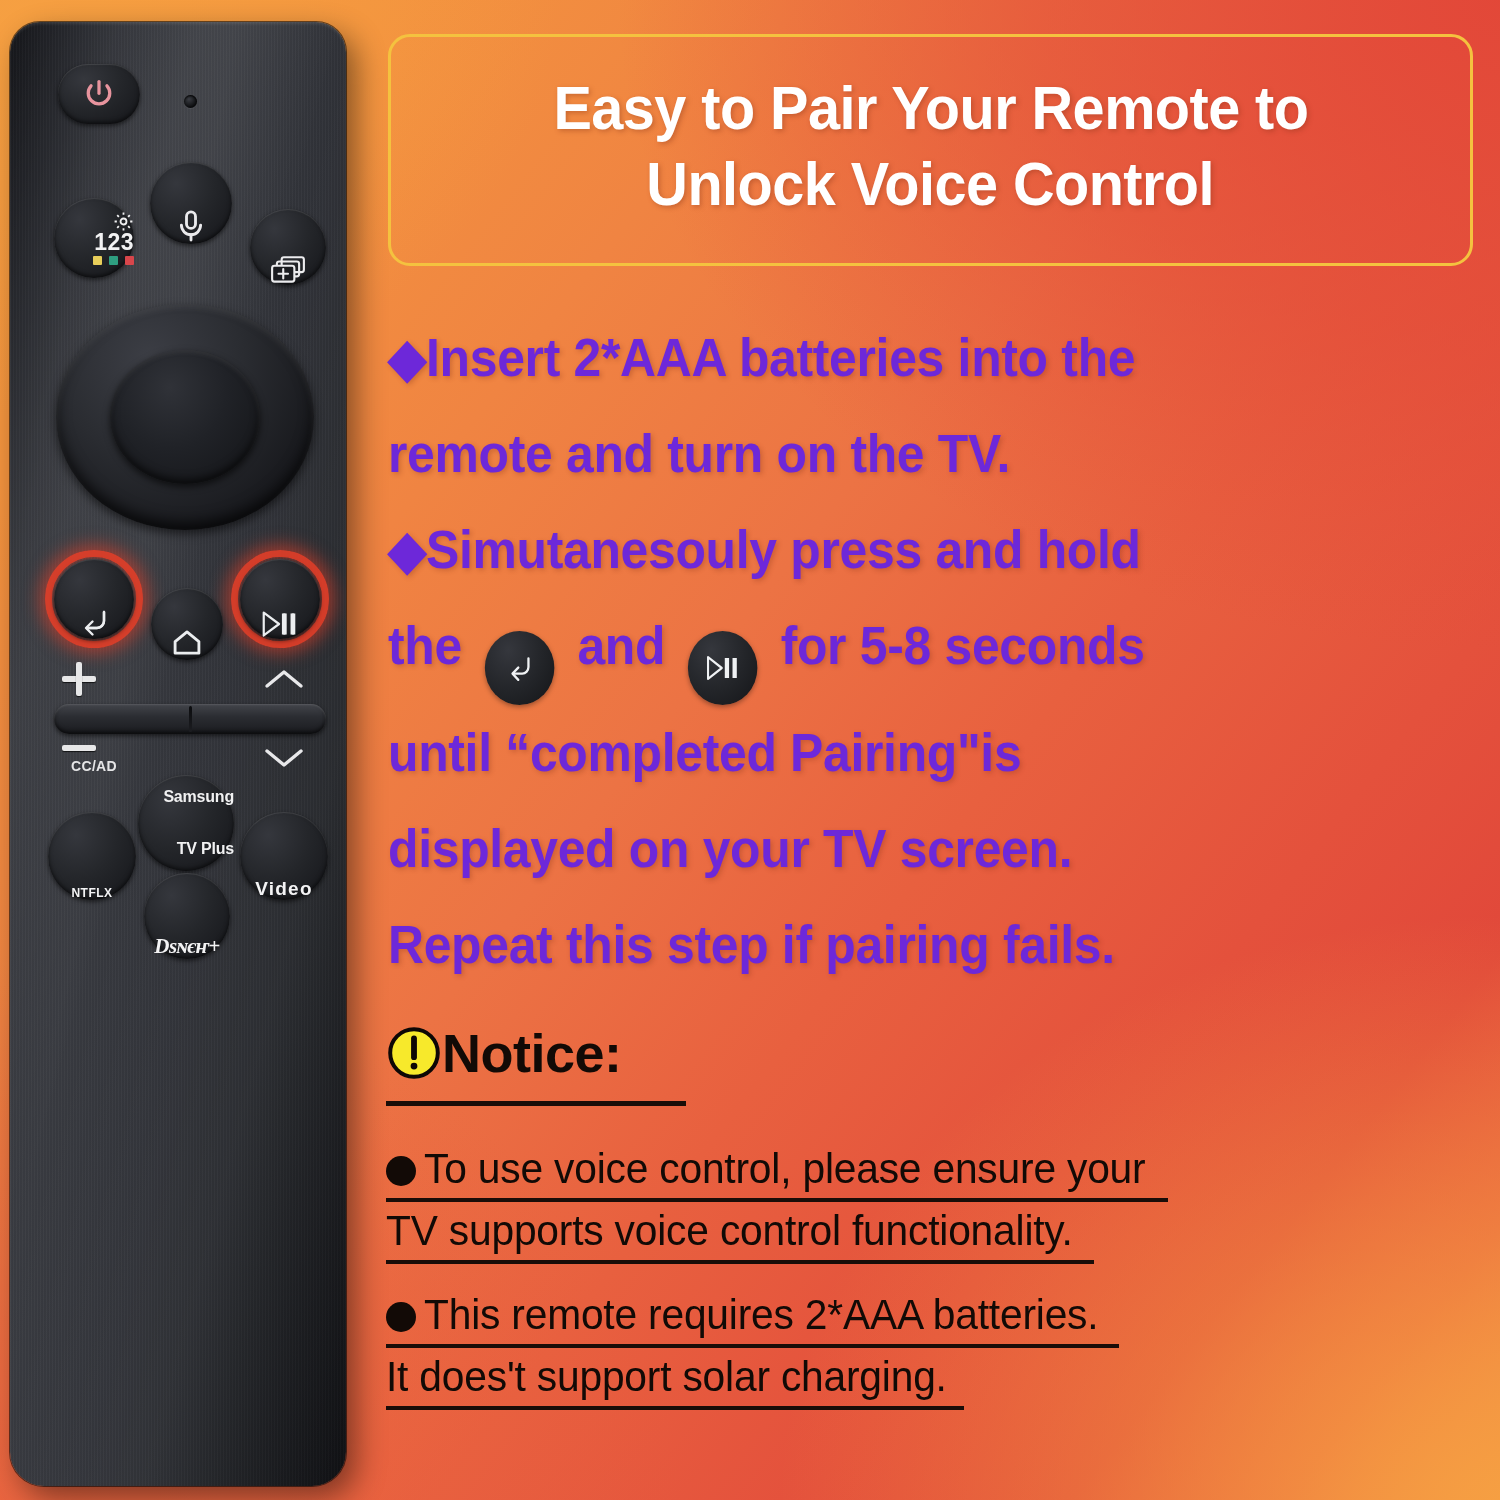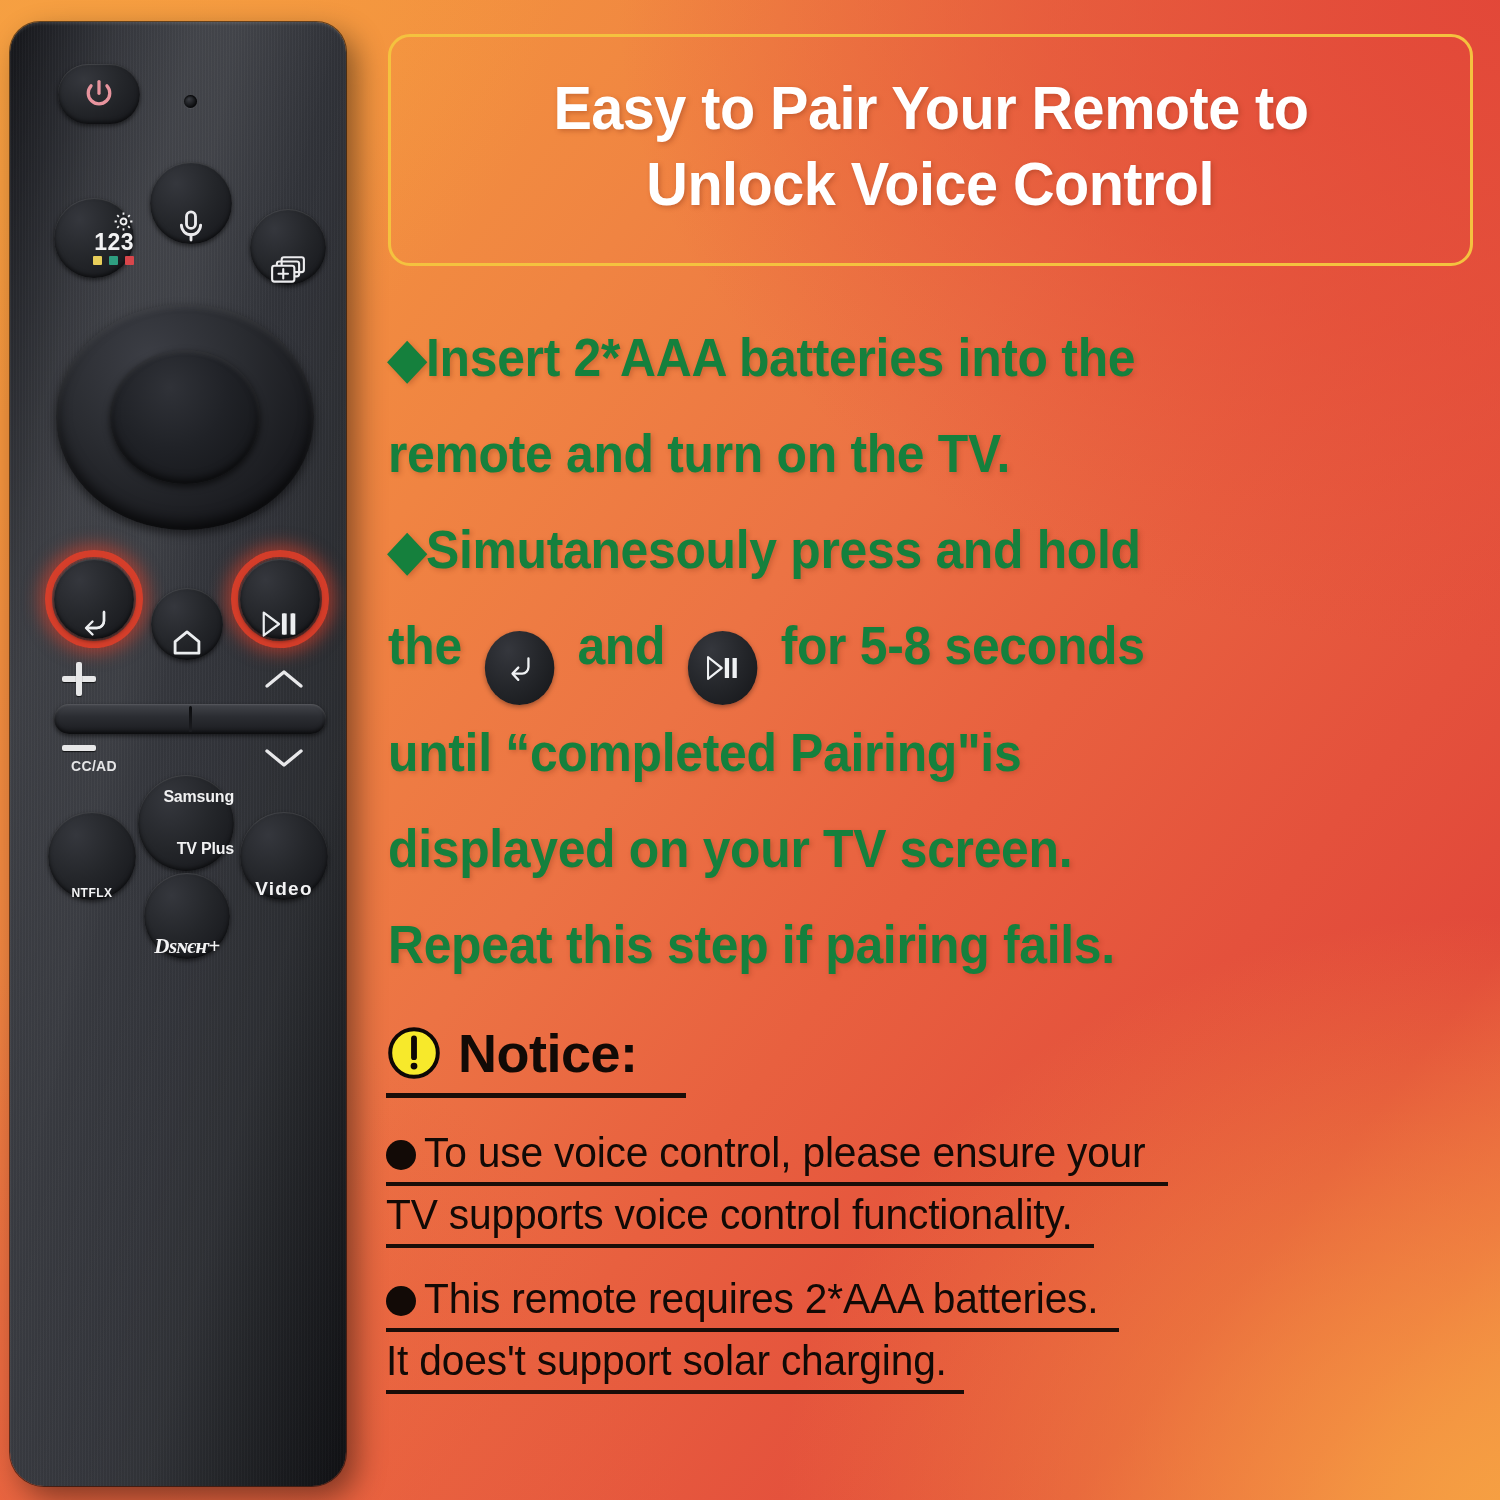--- a/index.html
+++ b/index.html
@@ -137,37 +137,37 @@
   }
   .title-box div{
     color:#ffffff; font-weight:bold; font-size:62px; line-height:1.23;
     letter-spacing:-0.6px; font-family:"Liberation Sans", sans-serif;
     text-shadow:2px 2px 5px rgba(130,45,20,.35);
     transform:scaleX(0.93); transform-origin:center;
   }
 
   .body-text{
     position:absolute; left:18px; top:310px; width:1095px;
-    color:#15803d; font-weight:bold; font-size:53px; line-height:96px;
+    color:#6d28d9; font-weight:bold; font-size:53px; line-height:96px;
     letter-spacing:-.3px; text-shadow:2px 2px 5px rgba(130,45,20,.30);
   }
   .body-text p{ transform:scaleX(0.94); transform-origin:left center; white-space:nowrap; }
   .ibtn{ display:inline-flex; align-items:center; justify-content:center;
         width:74px; height:74px; border-radius:50%;
         background:radial-gradient(ellipse at 34% 26%,#35373d 0%,#232529 52%,#141518 100%);
         vertical-align:-20px; margin:0 10px; box-shadow:0 2px 5px rgba(0,0,0,.35);}
   .ibtn svg{ width:42px; height:32px; }
 
   .notice{ position:absolute; left:16px; top:1025px; width:1100px; }
-  .notice-head{ display:flex; align-items:center; gap:16px; width:300px;
-        border-bottom:5px solid #1a0d08; padding-bottom:12px; }
+  .notice-head{ display:flex; align-items:center; gap:0; width:300px;
+        border-bottom:5px solid #1a0d08; padding-bottom:20px; }
   .warn-ic{ width:56px; height:56px; flex:0 0 56px; }
   .notice-head span{ color:#120a06; font-weight:bold; font-size:54px; line-height:1; letter-spacing:-.5px; }
 
-  .notice-list{ margin-top:26px; color:#120a06; font-weight:normal; }
+  .notice-list{ margin-top:34px; color:#120a06; font-weight:normal; }
   .notice-list .li{ margin-bottom:22px; }
   .notice-list .row{ display:block; font-size:42px; line-height:57px; letter-spacing:-.2px;
         border-bottom:4px solid #1a0d08; width:max-content; max-width:1095px; padding-bottom:1px; }
   .notice-list .row .bullet{ display:inline-block; width:30px; height:30px; border-radius:50%;
         background:#120a06; vertical-align:-3px; margin-right:8px; }
   .notice-list .row i{ font-style:normal; display:inline-block; transform:scaleX(0.97); transform-origin:left; }
 </style>
 </head>
 <body>
 

